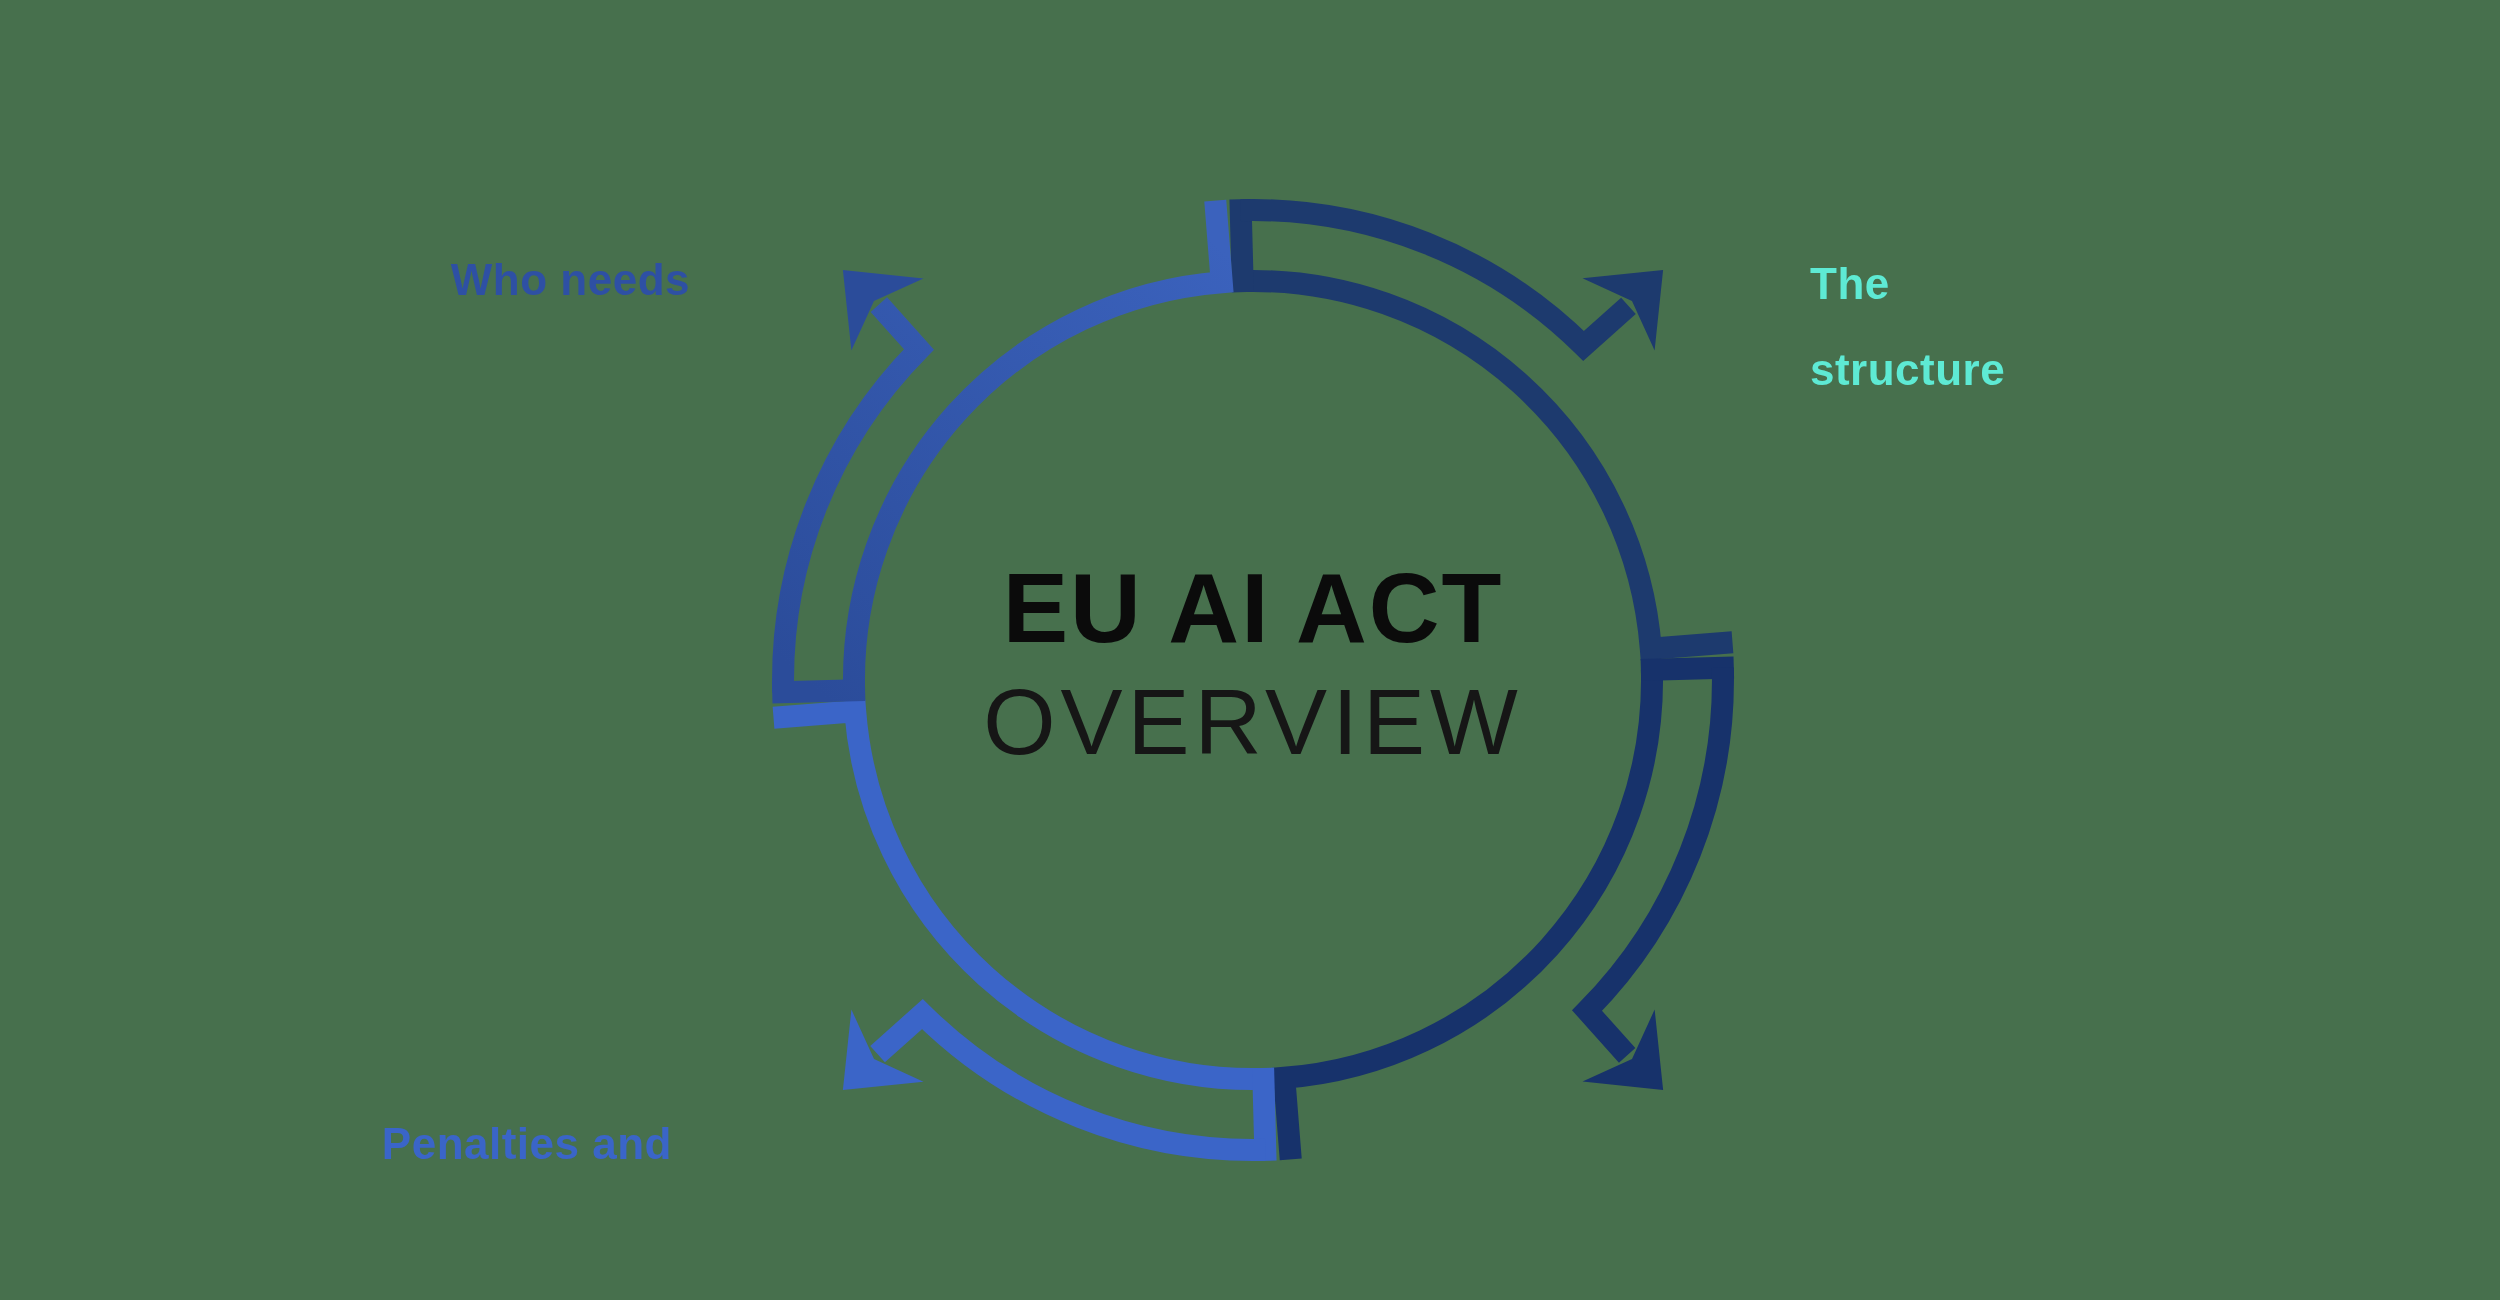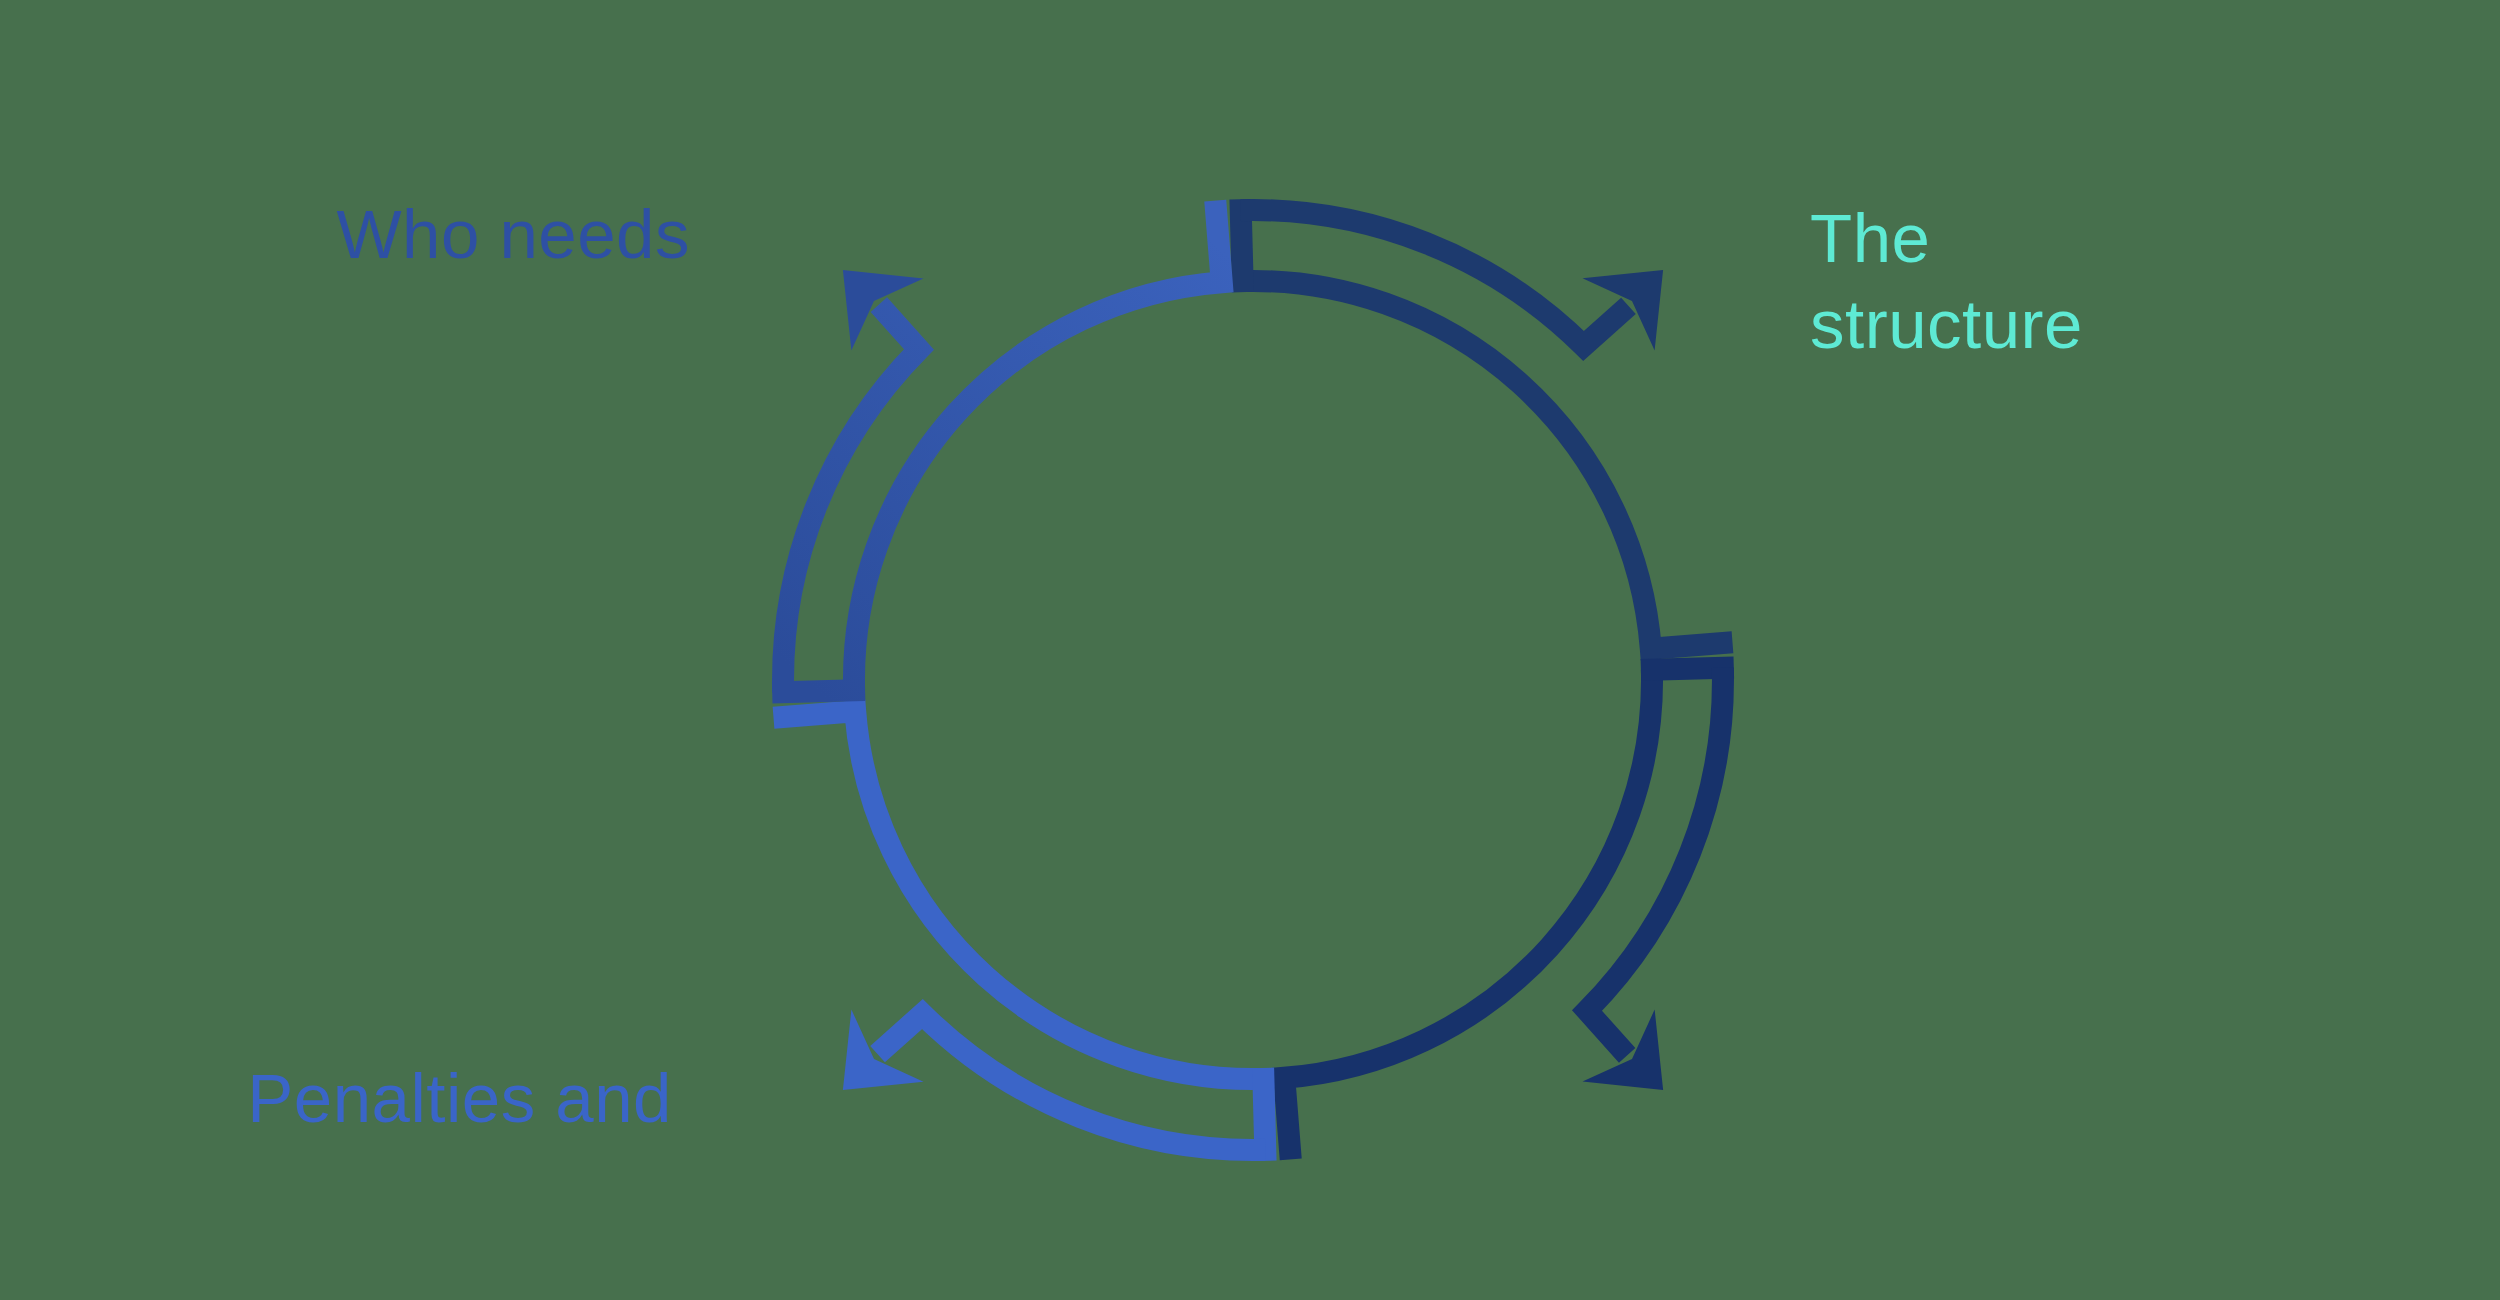--- a/index.html
+++ b/index.html
@@ -11,25 +11,26 @@
     overflow: hidden;
   }
   .diagram-svg {
     position: absolute;
     left: 0; top: 0;
     width: 2500px;
     height: 1300px;
   }
   .corner-label {
     position: absolute;
-    font-size: 69px;
-    font-weight: normal;
+    font-size: 44px;
+    font-weight: bold;
     line-height: 86px;
     letter-spacing: 0.5px;
     white-space: nowrap;
+    margin-top: 45px;
   }
   .corner-label.align-right { text-align: right; }
   .corner-label.align-left  { text-align: left; }
   .label-line { display: block; }
   .center-title-block {
     position: absolute;
     left: 1253px;
     top: 556px;
     transform: translateX(-50%);
     text-align: center;
@@ -93,14 +94,18 @@
   <div class="corner-label align-left" style="top: 196px; left: 1810px; color: #5eead4;">
     <span class="label-line">The</span>
     <span class="label-line">structure</span>
   </div>
 
   <div class="corner-label align-right" style="top: 1056px; right: 1828px; color: rgb(58, 101, 200);">
     <span class="label-line">Penalties and</span>
   </div>
 
 
+  <div class="center-title-block">
+    <div class="center-title" style="color: rgb(11, 11, 11);">EU AI ACT</div>
+    <div class="center-subtitle" style="color: rgb(22, 22, 22);">OVERVIEW</div>
+  </div>
 
 </div>
 
 </body></html>

